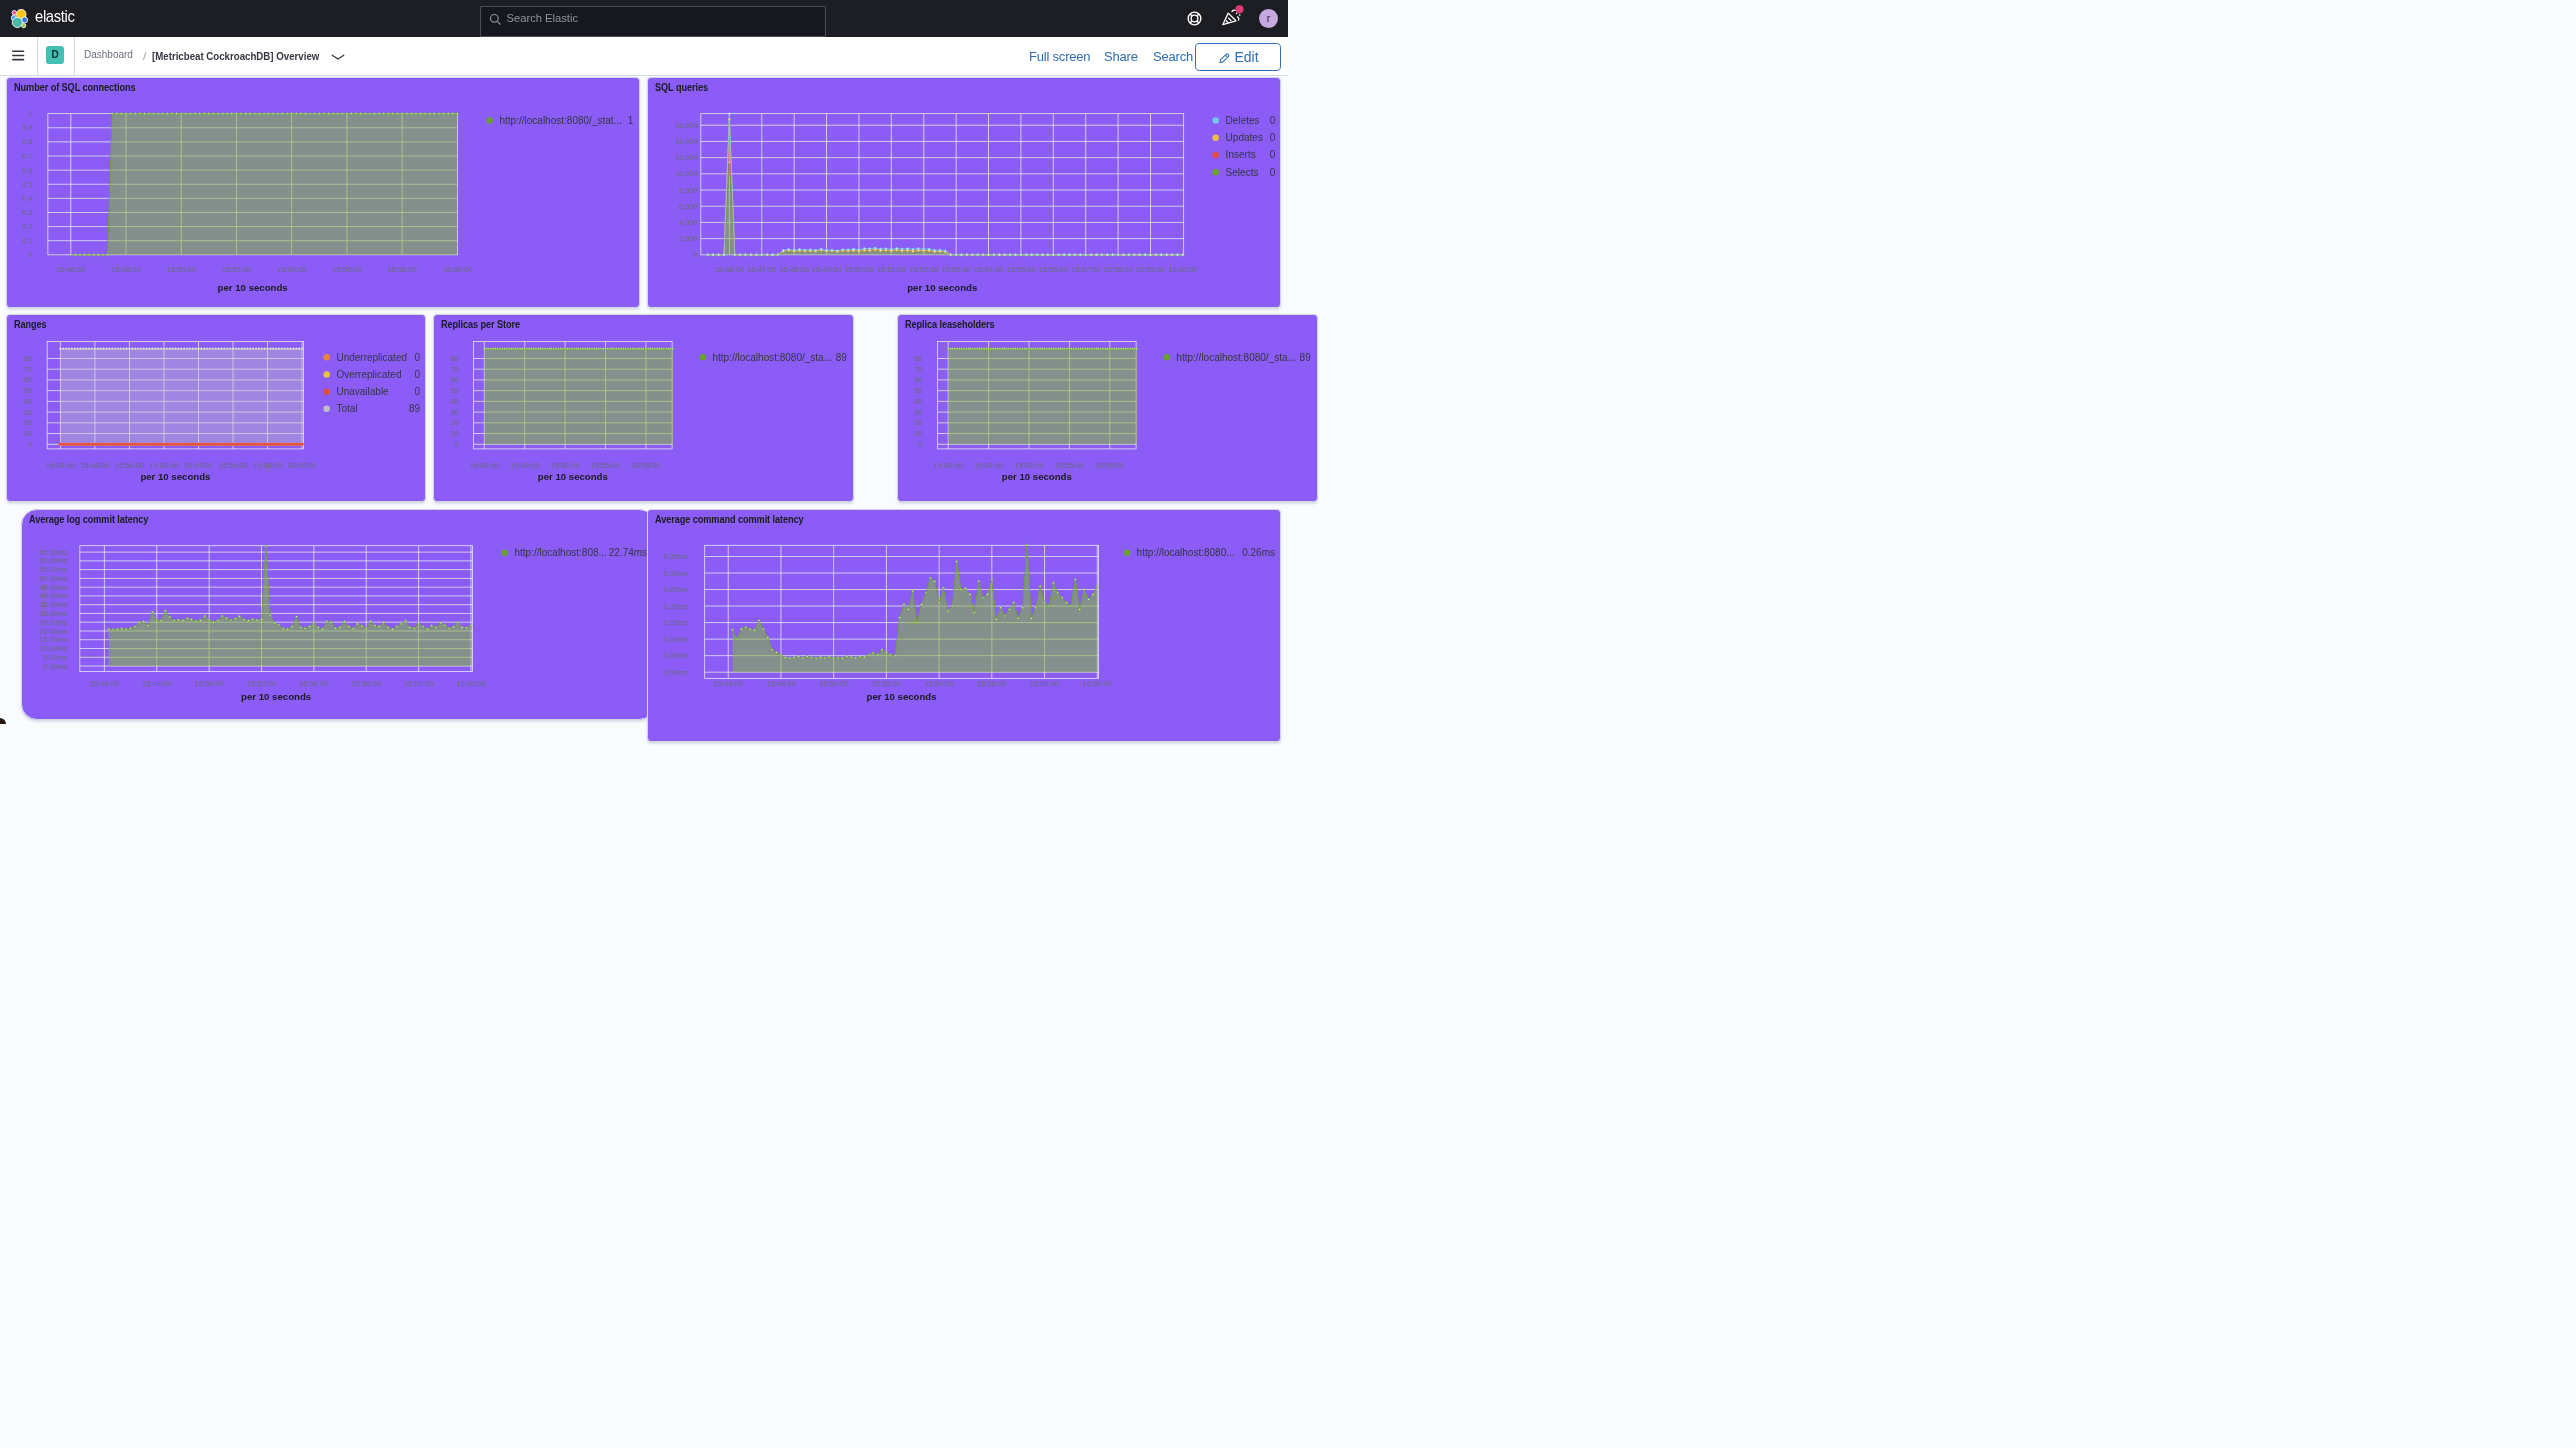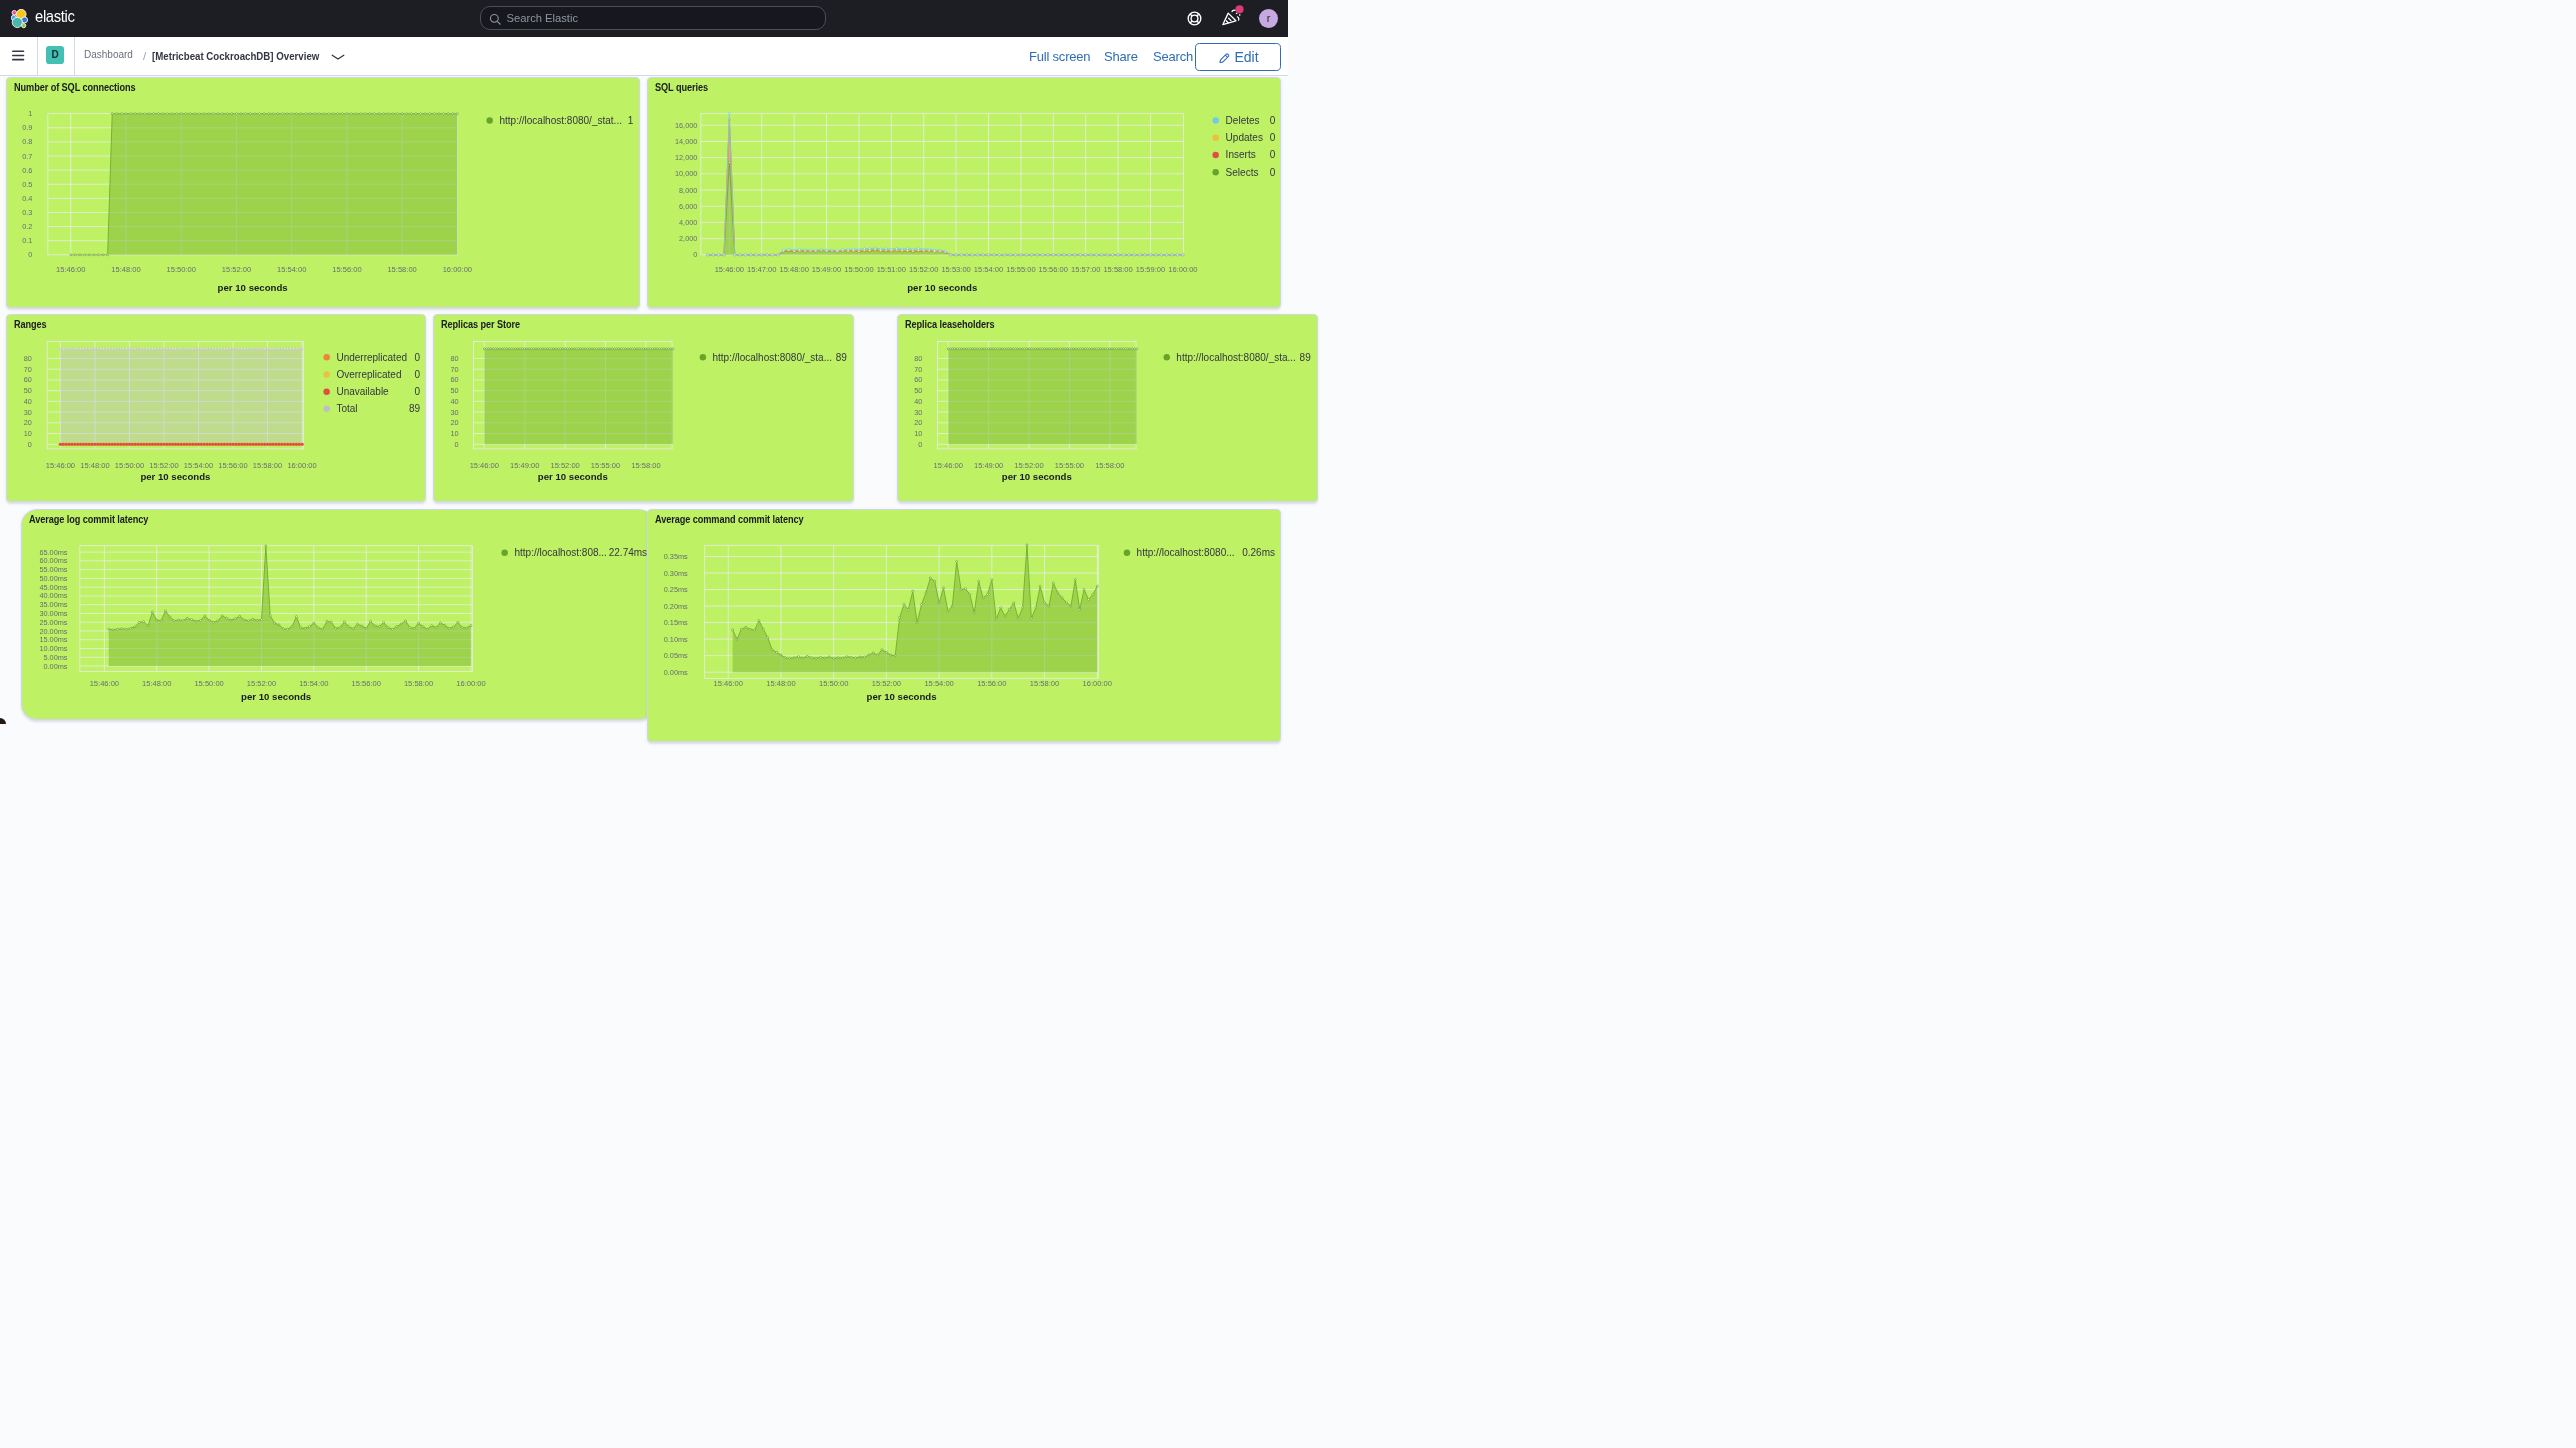--- a/index.html
+++ b/index.html
@@ -1,38 +1,38 @@
 <!DOCTYPE html>
 <html style="font-size:12.3px"><head><meta charset="utf-8"><style>
 * { margin:0; padding:0; box-sizing:border-box; }
 html,body { width:1288px; height:724px; overflow:hidden; background:#fafbfd;
   font-family:"Liberation Sans",sans-serif; }
 .topbar { position:absolute; left:0; top:0; width:1288px; height:37px; background:#1d1e24;padding-left:21px; }
 .logo { position:absolute; left:10.8px; top:8.5px; }
 .brand { position:absolute; left:35px; top:7px; color:#fff; font-size:17px; letter-spacing:-0.4px;
   transform:scaleX(0.87); transform-origin:0 0; }
-.search { position:absolute; left:480px; top:6.2px; width:346px; height:24px; background:#17181d;
-  border:0.8px solid #4c4e57; border-radius:10px; }
+.search { position:absolute; left:480px; top:6.2px; width:346px; height:31px; background:#17181d;
+  border:0.8px solid #4c4e57; border-radius:1px; }
 .search .ph { position:absolute; left:25.5px; top:4.6px; font-size:11.2px; color:#8e95a3; }
 .hicon { position:absolute; top:0; width:37px; height:37px; }
 .avatar { position:absolute; left:1259px; top:9.3px; width:19px; height:19px; border-radius:50%;
   background:#c5a9e0; color:#2c2336; font-size:10.8px; text-align:center; line-height:19px; }
 .navbar { position:absolute; left:0; top:37px; width:1288px; height:39px; background:#fff;
   border-bottom:0.8px solid #d3dae6; }
 .vdiv { position:absolute; top:37px; width:0.8px; height:38px; background:#d3dae6; }
 .dbadge { position:absolute; left:46px; top:46px; width:18px; height:18px; background:#43bfb3;
   border-radius:3.1px; color:#07302b; font-weight:bold; font-size:10px; text-align:center; line-height:18px; }
 .crumb1 { position:absolute; left:84px; top:49px; font-size:10px; color:#69707d; }
 .crumbsep { position:absolute; left:143px; top:49px; font-size:11.6px; color:#9aa5b5; }
 .crumb2 { position:absolute; left:152px; top:49px; font-size:11.6px; font-weight:600; color:#343741;
   white-space:nowrap; transform:scaleX(0.835); transform-origin:0 0; }
 .navlink { position:absolute; top:49px; font-size:13px; color:#2e6db5; letter-spacing:-0.2px; }
 .editbtn { position:absolute; left:1195px; top:43px; width:86px; height:28px; border:0.8px solid #2e6db5;
   border-radius:4.6px; color:#2e6db5; font-size:14px; text-align:center; line-height:26px; }
-.panel { position:absolute; background:#bef264; border:0.8px solid #cfd7e4; border-radius:4.6px;
+.panel { position:absolute; background:#8b5cf6; border:0.8px solid #cfd7e4; border-radius:4.6px;
   box-shadow:0 1.9px 2.3px rgba(140,152,177,0.3); }
 .ptitle { position:absolute; left:7px; top:3.1px; font-size:10.8px; font-weight:bold; color:#1a1c21;
   letter-spacing:-0.1px; white-space:nowrap; transform:scaleX(0.85); transform-origin:0 0; }
 .cornershape { position:absolute; left:0; top:718px; width:6.2px; height:6.2px; background:#241812;
   border-radius:0 6.2px 0 0; }
 </style></head><body>
 <div class="topbar">
   <svg class="logo" width="17" height="20" viewBox="0 0 22 26" xmlns="http://www.w3.org/2000/svg">
     <circle cx="13.2" cy="6.8" r="6.3" fill="#fec514" stroke="#fff" stroke-width="1.1"></circle>
     <circle cx="4.2" cy="4.8" r="2.9" fill="#f04e98" stroke="#fff" stroke-width="1.1"></circle>

